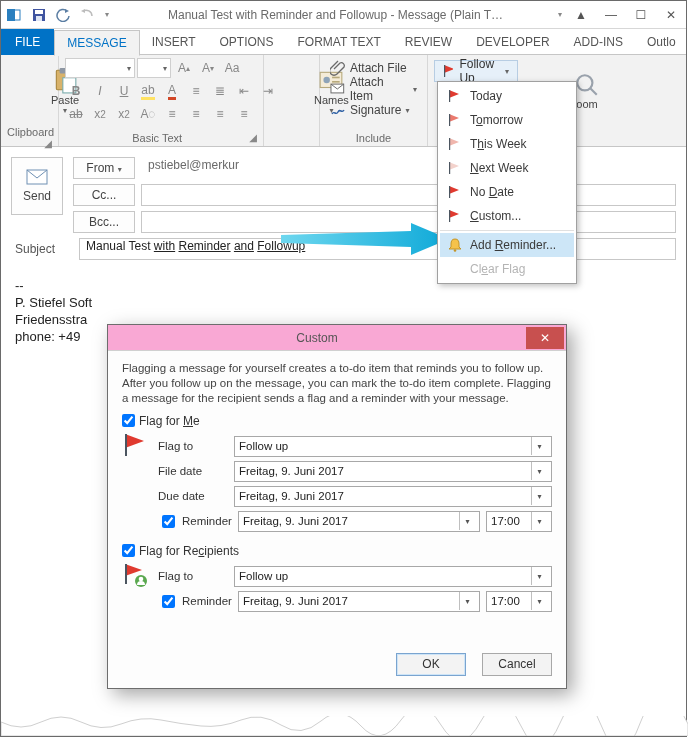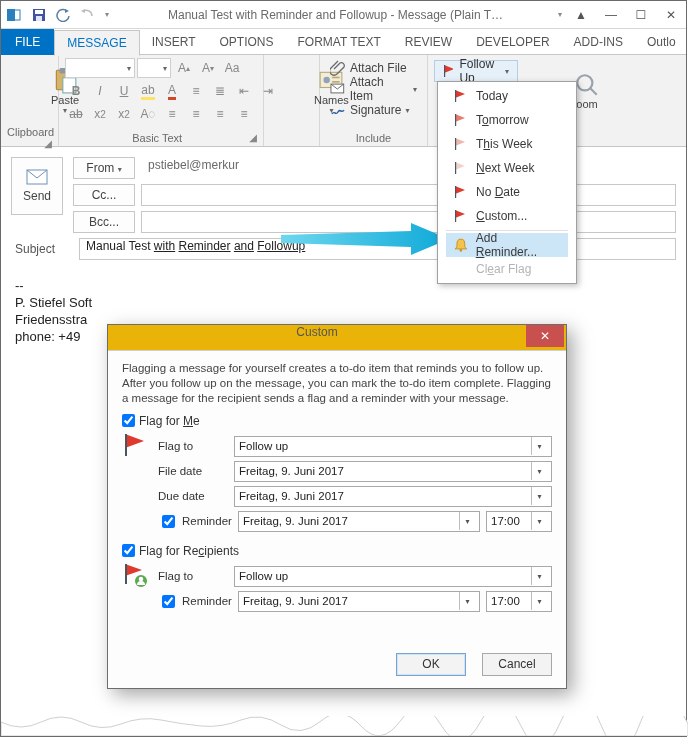--- a/index.html
+++ b/index.html
@@ -59,21 +59,21 @@
   
   .followup-btn {
     height:22px; border:1px solid #b7cde3; background:#e6f0f9;
     display:inline-flex; align-items:center; gap:6px; padding:0 8px; color:#333;
   }
 
   
   .dropdown {
     position:absolute; top:80px; left:436px; width:140px;
     background:#fff; border:1px solid #a0a0a0; box-shadow:2px 2px 6px rgba(0,0,0,0.25);
-    z-index:10; padding:2px 8px;
+    z-index:10; padding:2px 2px;
   }
   .dropdown .ditem { height:24px; display:flex; align-items:center; gap:8px; padding:0 8px; font-size:12px; color:#3a3a3a; }
   .dropdown .ditem.sep { border-top:1px solid #e0e0e0; height:1px; padding:0; margin:2px 0; }
   .dropdown .ditem.hl { background:#cde6f7; }
   .dropdown .ditem.disabled { color:#b4b4b4; }
   .dropdown .ditem u { text-decoration:underline; }
   .dflagic { width:14px; height:14px; }
 
   
   .compose { padding:10px 10px 0 10px; }
@@ -88,21 +88,21 @@
 
   
   .bluearrow { position:absolute; top:220px; left:280px; z-index:5; }
 
   
   .dialog {
     position:absolute; top:323px; left:106px; width:460px; height:365px;
     background:#fdfdfd; border:1px solid #6d6d6d; box-shadow:6px 6px 18px rgba(0,0,0,0.35);
     z-index:30;
   }
-  .dlg-title { height:26px; background:#eab308; border-bottom:1px solid #d0d0d0; display:flex; align-items:flex-start; }
+  .dlg-title { height:26px; background:#f9a8d4; border-bottom:1px solid #d0d0d0; display:flex; align-items:center; }
   .dlg-title .t { flex:1; text-align:center; font-size:12px; color:#555; }
   .dlg-title .x { width:38px; height:22px; margin-right:2px; background:#c8504f; color:#fff; display:flex; align-items:center; justify-content:center; font-size:12px; }
   .dlg-body { padding:10px 14px; font-size:11.5px; color:#444; }
   .dlg-desc { margin-bottom:8px; line-height:1.3; }
   .dlg-chk { display:flex; align-items:center; gap:4px; font-size:12px; color:#333; margin:4px 0; }
   .dlg-chk input { margin:0; }
   .dlg-section { display:flex; gap:8px; margin:2px 0 8px 0; }
   .dlg-section .icn { width:28px; }
   .dlg-fields { flex:1; }
   .dfrow { display:flex; align-items:center; gap:6px; margin:4px 0; }

